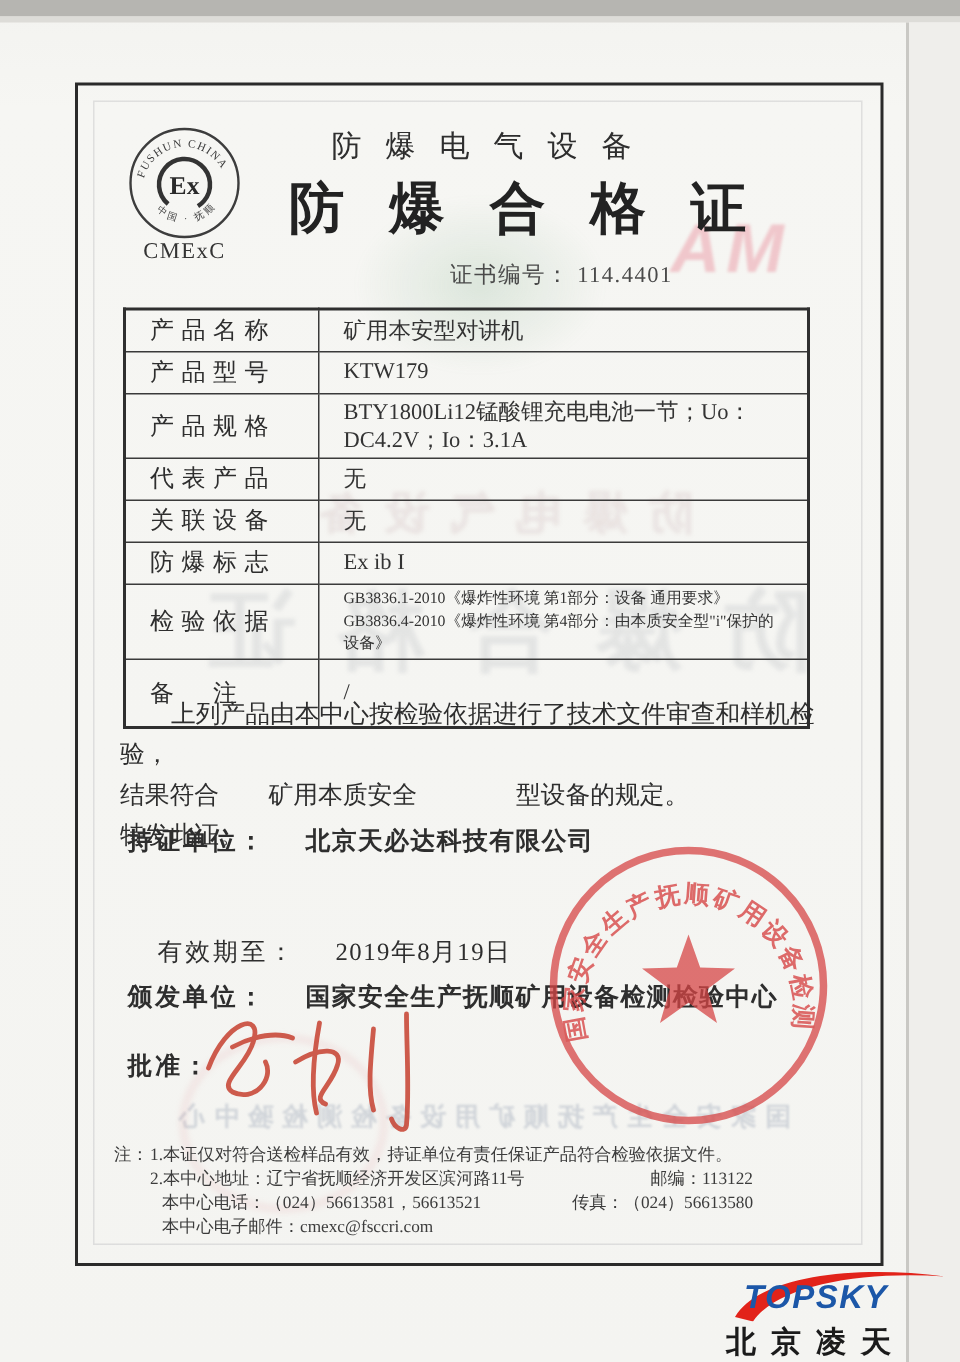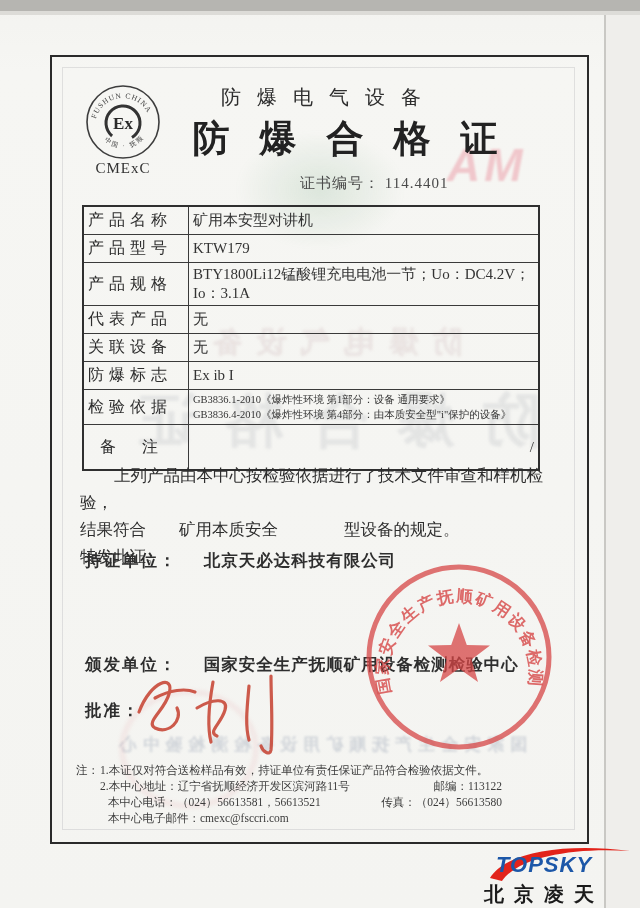--- a/index.html
+++ b/index.html
@@ -48,27 +48,27 @@
   .category{position:absolute;left:134px;top:84px;width:390px;text-align:center;
     font-size:20px;letter-spacing:16px;color:#2e2e2e;white-space:nowrap;}
   .title{position:absolute;left:130px;top:114px;width:430px;text-align:center;
     font-size:37px;font-weight:bold;letter-spacing:30px;color:#222;white-space:nowrap;text-indent:30px;}
   .certno{position:absolute;left:300px;top:174px;width:245px;text-align:left;
     font-size:15px;color:#4a4a4a;letter-spacing:1px;}
 
   
   .ptable{position:absolute;left:82px;top:205px;width:458px;border-collapse:collapse;
     border:2px solid #2f2f2f;}
-  .ptable td{border:1px solid #3a3a3a;padding:2px 4px;vertical-align:middle;}
+  .ptable td{border:1px solid #3a3a3a;padding:2px 16px;vertical-align:middle;}
   .ptable td.lbl{width:96px;font-size:16px;letter-spacing:5px;color:#2e2e2e;white-space:nowrap;}
   .ptable td.val{font-size:15px;color:#333;font-family:"Liberation Serif",serif;}
   .r-std td{height:23px;}
   .val-small{font-size:11px;letter-spacing:0;}
   .lines div{font-size:10.5px;line-height:15px;color:#333;}
-  .r-note td{height:40px;text-align:right;}
+  .r-note td{height:40px;}
   .lbl-note{letter-spacing:26px !important;}
 
   
   .statement{position:absolute;left:80px;top:462px;width:470px;font-size:16.5px;
     line-height:27px;color:#2e2e2e;}
   .statement .l1{text-indent:34px;}
   .statement .l2,.statement .l3{white-space:pre;}
 
   
   .field{position:absolute;font-size:16.5px;color:#2e2e2e;white-space:nowrap;}
@@ -188,20 +188,24 @@
   <div class="statement">
     <div class="l1">上列产品由本中心按检验依据进行了技术文件审查和样机检验，</div>
     <div class="l2">结果符合　　矿用本质安全　　　　型设备的规定。</div>
     <div class="l3">特发此证。</div>
   </div>
 
   <div class="field f-holder">
     <span class="flabel">持证单位：</span>
     <span class="fvalue">北京天必达科技有限公司</span>
   </div>
+  <div class="field f-valid">
+    <span class="flabel">有效期至：</span>
+    <span class="fvalue">2019年8月19日</span>
+  </div>
   <div class="field f-issuer">
     <span class="flabel">颁发单位：</span>
     <span class="fvalue">国家安全生产抚顺矿用设备检测检验中心</span>
   </div>
   <div class="field f-approve">
     <span class="flabel">批准：</span>
   </div>
 
   <svg class="signature" viewBox="0 0 170 90">
     <g fill="none" stroke="#c6402f" stroke-width="3.2" stroke-linecap="round" opacity="0.85">

